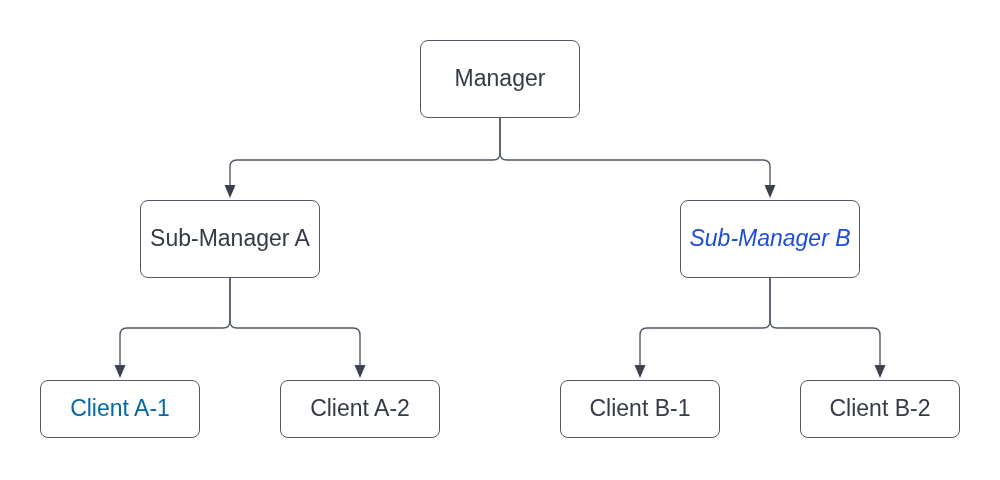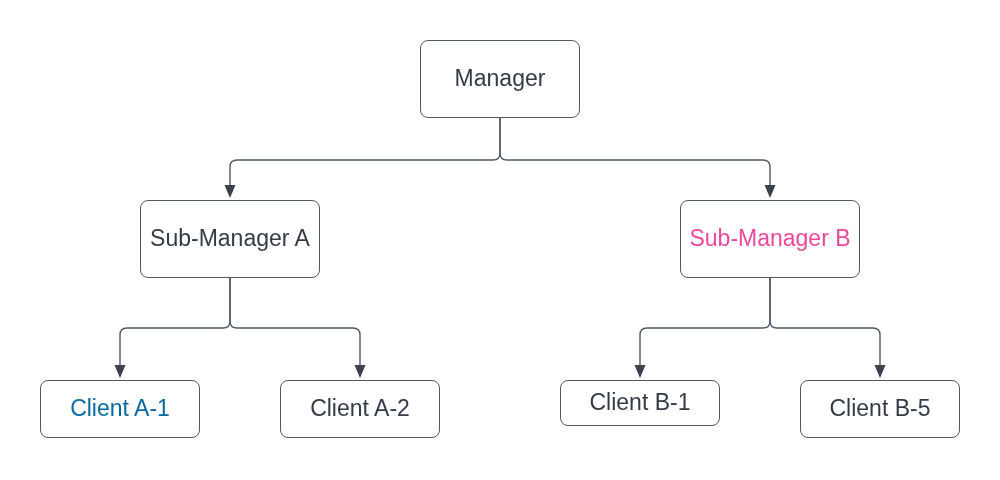--- a/index.html
+++ b/index.html
@@ -59,27 +59,27 @@
       <polygon points="874.5,365 885.5,365 880,378" fill="#3a414d"></polygon>
     </svg>
 
 <div class="node" style="left: 140px; top: 200px; width: 180px; height: 78px; border-color: rgb(80, 90, 102); background: rgb(255, 255, 255);">
       <span class="node-label" style="color: rgb(51, 59, 71);">Sub-Manager A</span>
     </div>
     <div class="node" style="left: 420px; top: 40px; width: 160px; height: 78px; border-color: rgb(80, 90, 102); background: rgb(255, 255, 255);">
       <span class="node-label" style="color: rgb(51, 59, 71);">Manager</span>
     </div>
     <div class="node" style="left: 680px; top: 200px; width: 180px; height: 78px; border-color: rgb(80, 90, 102); background: rgb(255, 255, 255);">
-      <span class="node-label" style="color: #ec4899;">Sub-Manager B</span>
+      <span class="node-label" style="color: #1d4ed8; font-style: italic;">Sub-Manager B</span>
     </div>
     <div class="node" style="left: 40px; top: 380px; width: 160px; height: 58px; border-color: rgb(80, 90, 102); background: rgb(255, 255, 255);">
       <span class="node-label" style="color: #0369a1;">Client A-1</span>
     </div>
     <div class="node" style="left: 280px; top: 380px; width: 160px; height: 58px; border-color: rgb(80, 90, 102); background: rgb(255, 255, 255);">
       <span class="node-label" style="color: rgb(51, 59, 71); text-align: right;">Client A-2</span>
     </div>
-    <div class="node" style="left: 560px; top: 380px; width: 160px; height: 46px; border-color: rgb(80, 90, 102); background: rgb(255, 255, 255);">
+    <div class="node" style="left: 560px; top: 380px; width: 160px; height: 58px; border-color: rgb(80, 90, 102); background: rgb(255, 255, 255);">
       <span class="node-label" style="color: rgb(51, 59, 71);">Client B-1</span>
     </div>
     <div class="node" style="left: 800px; top: 380px; width: 160px; height: 58px; border-color: rgb(80, 90, 102); background: rgb(255, 255, 255);">
-      <span class="node-label" style="color: rgb(51, 59, 71);">Client B-5</span>
+      <span class="node-label" style="color: rgb(51, 59, 71);">Client B-2</span>
     </div>
   </div>
 
 </body></html>

